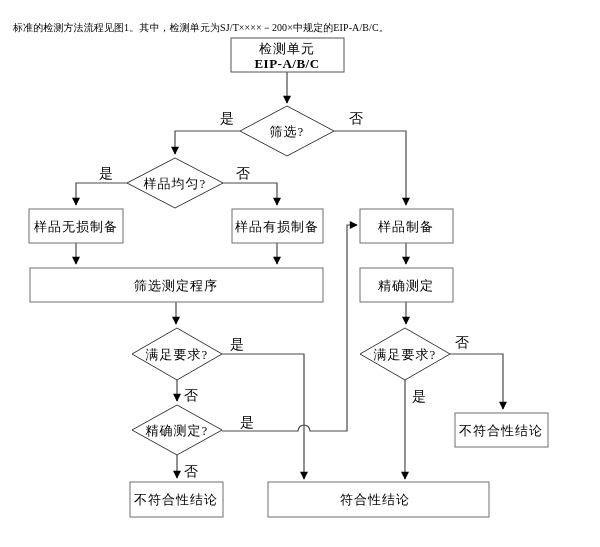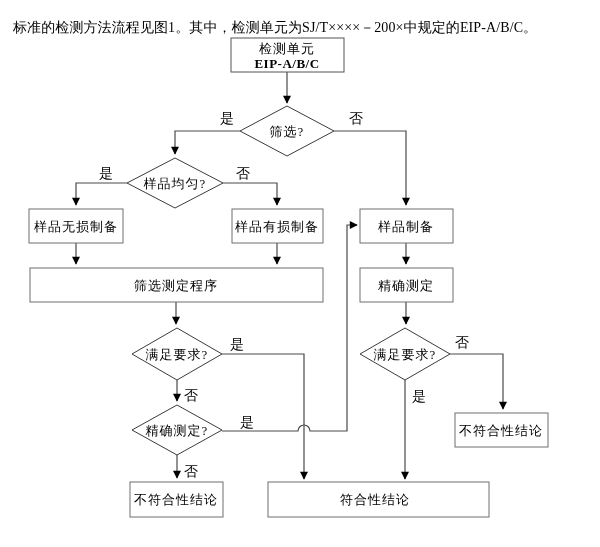--- a/index.html
+++ b/index.html
@@ -3,21 +3,21 @@
 <meta charset="utf-8">
 <style>
   html,body{margin:0;padding:0;}
   body{
     width:600px;height:547px;position:relative;overflow:hidden;
     background:#ffffff;
     font-family:"Liberation Serif","DejaVu Serif",serif;
   }
   .caption{
     position:absolute;left:13px;top:19px;width:584px;
-    font-size:14px;line-height:17px;color:#000;
+    font-size:10px;line-height:17px;color:#000;
     white-space:nowrap;letter-spacing:0.1px;
   }
   .chart{position:absolute;left:0;top:0;}
   .box{fill:#ffffff;stroke:#6e6e6e;stroke-width:1;}
   .diamond{fill:#ffffff;stroke:#3c3c3c;stroke-width:1;}
   .conn{fill:none;stroke:#4a4a4a;stroke-width:1.2;}
   text{
     font-family:"Liberation Serif","DejaVu Serif",serif;
     fill:#000;font-size:13px;
   }

